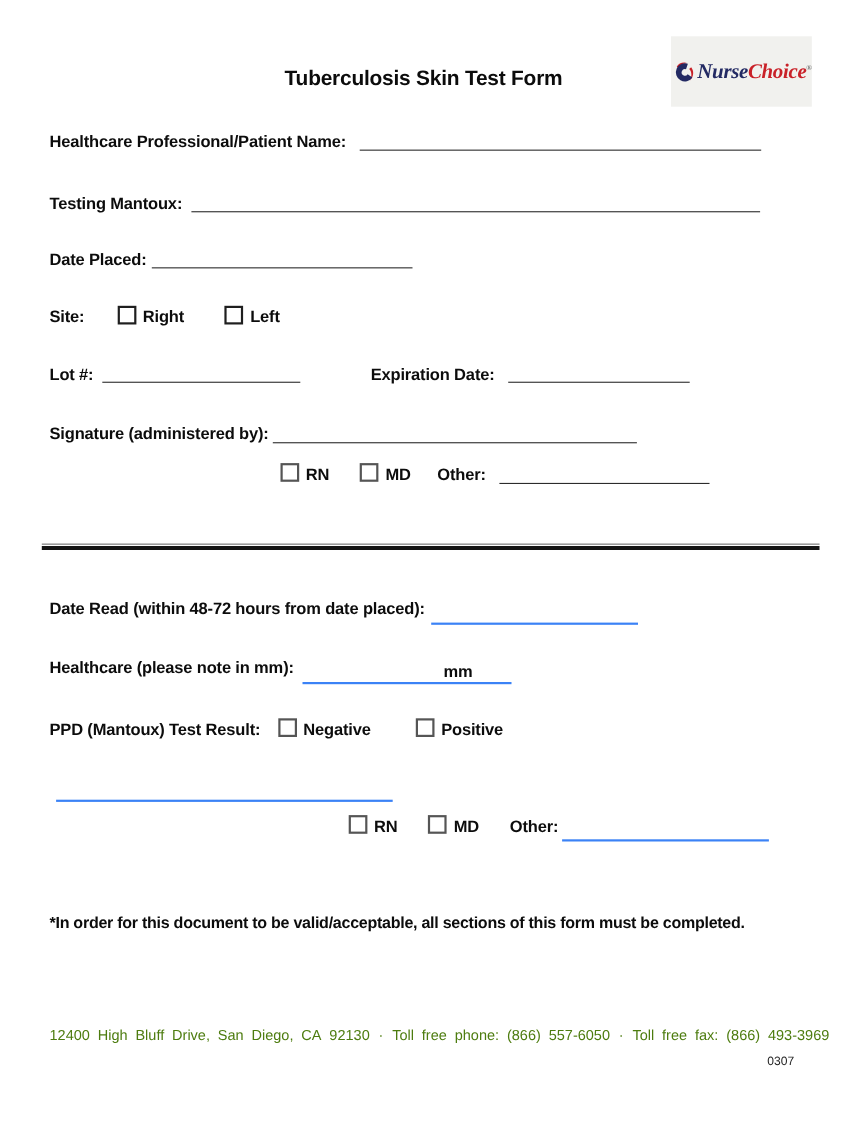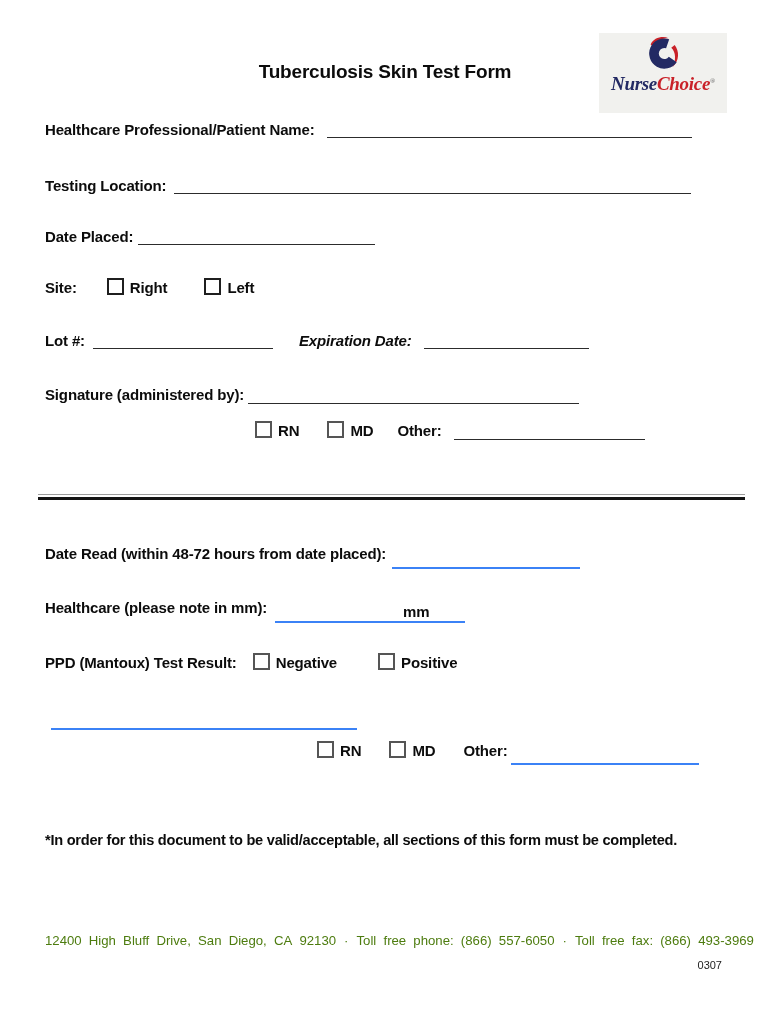--- a/index.html
+++ b/index.html
@@ -23,24 +23,24 @@
     position:absolute;
     left:0;right:0;top:61px;
     text-align:center;
     font-size:19px;
     font-weight:700;
     letter-spacing:-0.2px;
     font-stretch:condensed;
   }
   .logo-box{
     position:absolute;
-    top:33px;right:43px;
-    width:128px;height:80px;
+    top:33px;right:32px;
+    width:128px;height:64px;
     background:#f1f1ee;
-    display:flex;flex-direction:column;align-items:center;justify-content:flex-start;
+    display:flex;flex-direction:row;align-items:center;justify-content:flex-start;
   }
   .logo-mark{margin-top:2px;}
   .logo-text{
     font-family:"Liberation Serif", serif;
     font-style:italic;
     font-weight:700;
     font-size:19px;
     line-height:1;
     margin-top:1px;
     letter-spacing:-0.3px;
@@ -121,36 +121,36 @@
     <div class="logo-text">
       <span class="brand-nurse">Nurse</span><span class="brand-choice">Choice</span><span class="brand-reg">®</span>
     </div>
   </div>
 
   <div class="row" style="left:45px;top:121px;">
     <span>Healthcare Professional/Patient Name:</span><span class="blank" style="width:365px;margin-left:12px;vertical-align:-3px;"></span>
   </div>
 
   <div class="row" style="left:45px;top:177px;">
-    <span>Testing Location:</span><span class="blank" style="width:517px;margin-left:8px;vertical-align:-3px;"></span>
+    <span>Testing Mantoux:</span><span class="blank" style="width:517px;margin-left:8px;vertical-align:-3px;"></span>
   </div>
 
   <div class="row" style="left:45px;top:278px;">
     <span>Site:</span>
     <span class="cb" style="margin-left:26px;border-color:#1f1f1f;"></span><span>Right</span>
     <span class="cb" style="margin-left:33px;border-color:#1f1f1f;"></span><span>Left</span>
   </div>
 
   <div class="row" style="left:45px;top:228px;">
     <span>Date Placed:</span><span class="blank" style="width:237px;margin-left:5px;vertical-align:-3px;"></span>
   </div>
 
   <div class="row" style="left:45px;top:332px;">
     <span>Lot #:</span><span class="blank" style="width:180px;margin-left:8px;vertical-align:-3px;"></span>
-    <span style="margin-left:22px;font-style:italic;">Expiration Date:</span><span class="blank" style="width:165px;margin-left:12px;vertical-align:-3px;"></span>
+    <span style="margin-left:60px;">Expiration Date:</span><span class="blank" style="width:165px;margin-left:12px;vertical-align:-3px;"></span>
   </div>
 
   <div class="row" style="left:45px;top:386px;">
     <span>Signature (administered by):</span><span class="blank" style="width:331px;margin-left:4px;vertical-align:-4px;"></span>
   </div>
 
   <div class="row" style="left:255px;top:421px;">
     <span class="cb cb-gray"></span><span>RN</span>
     <span class="cb cb-gray" style="margin-left:24px;"></span><span>MD</span>
     <span style="margin-left:20px;">Other:</span><span class="blank" style="width:191px;margin-left:12px;vertical-align:-4px;"></span>

